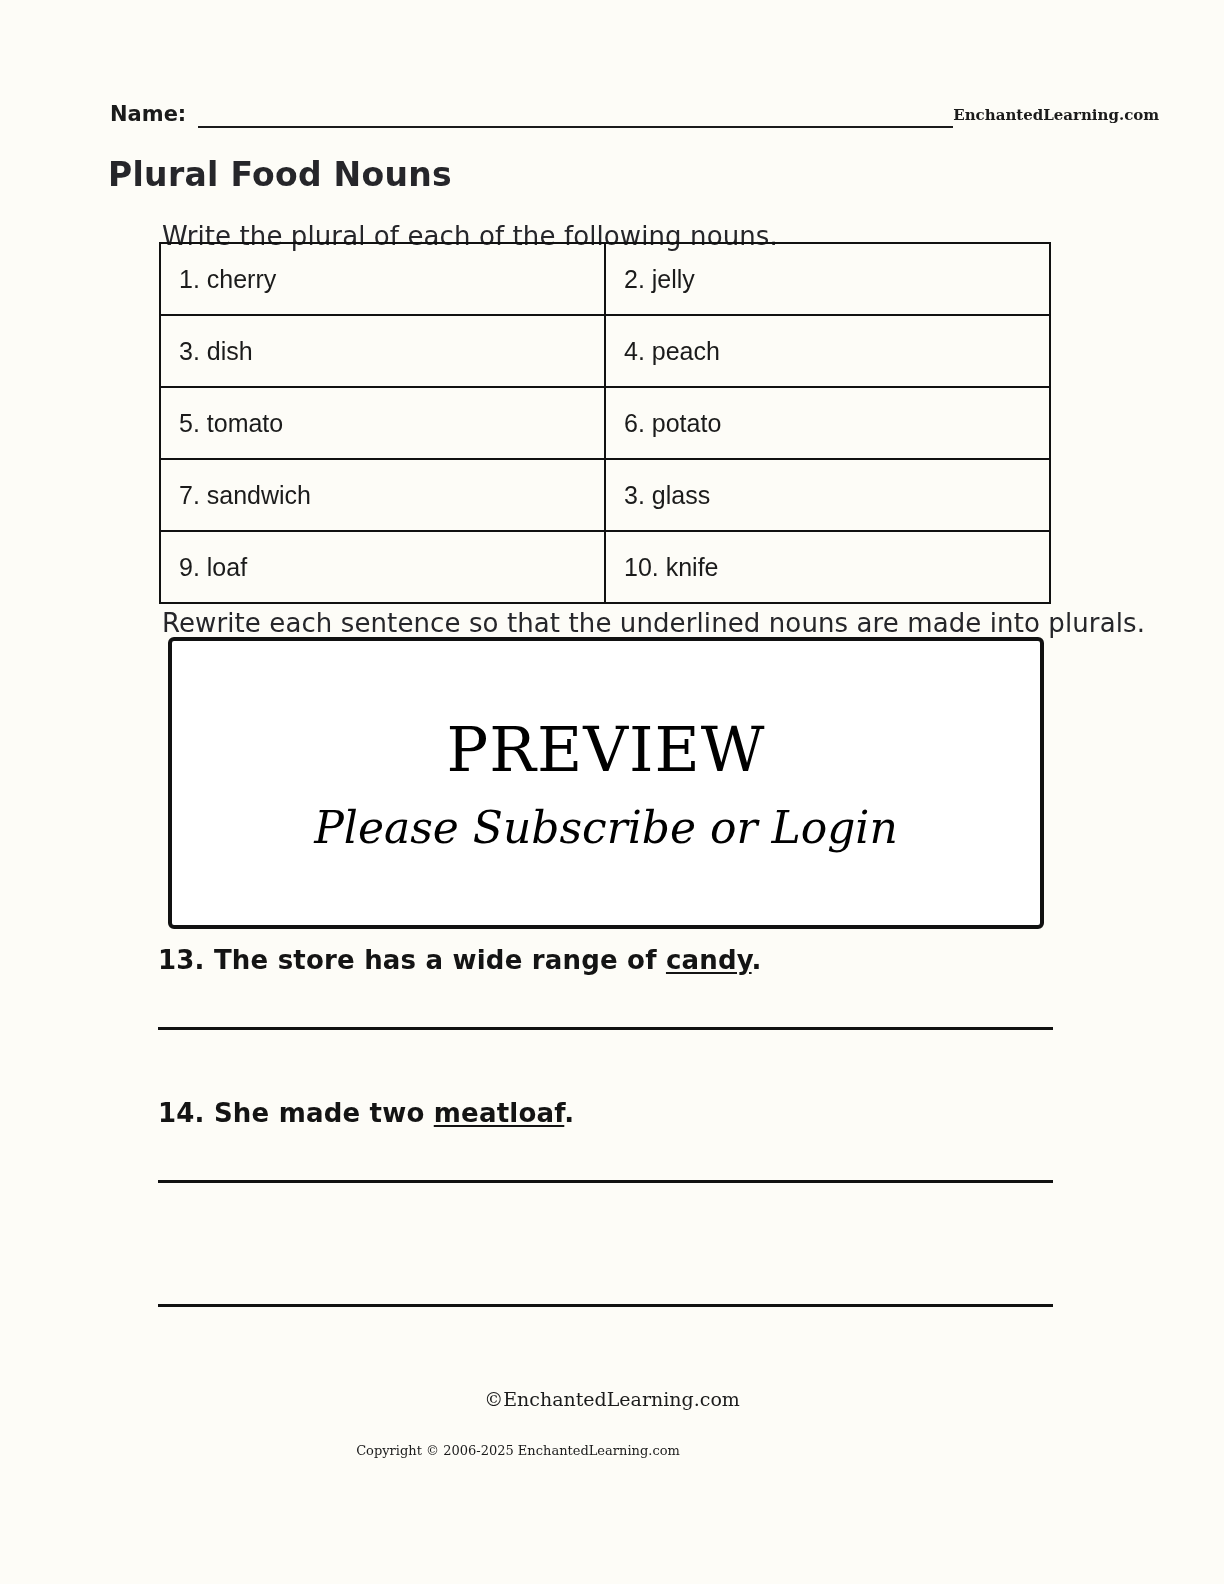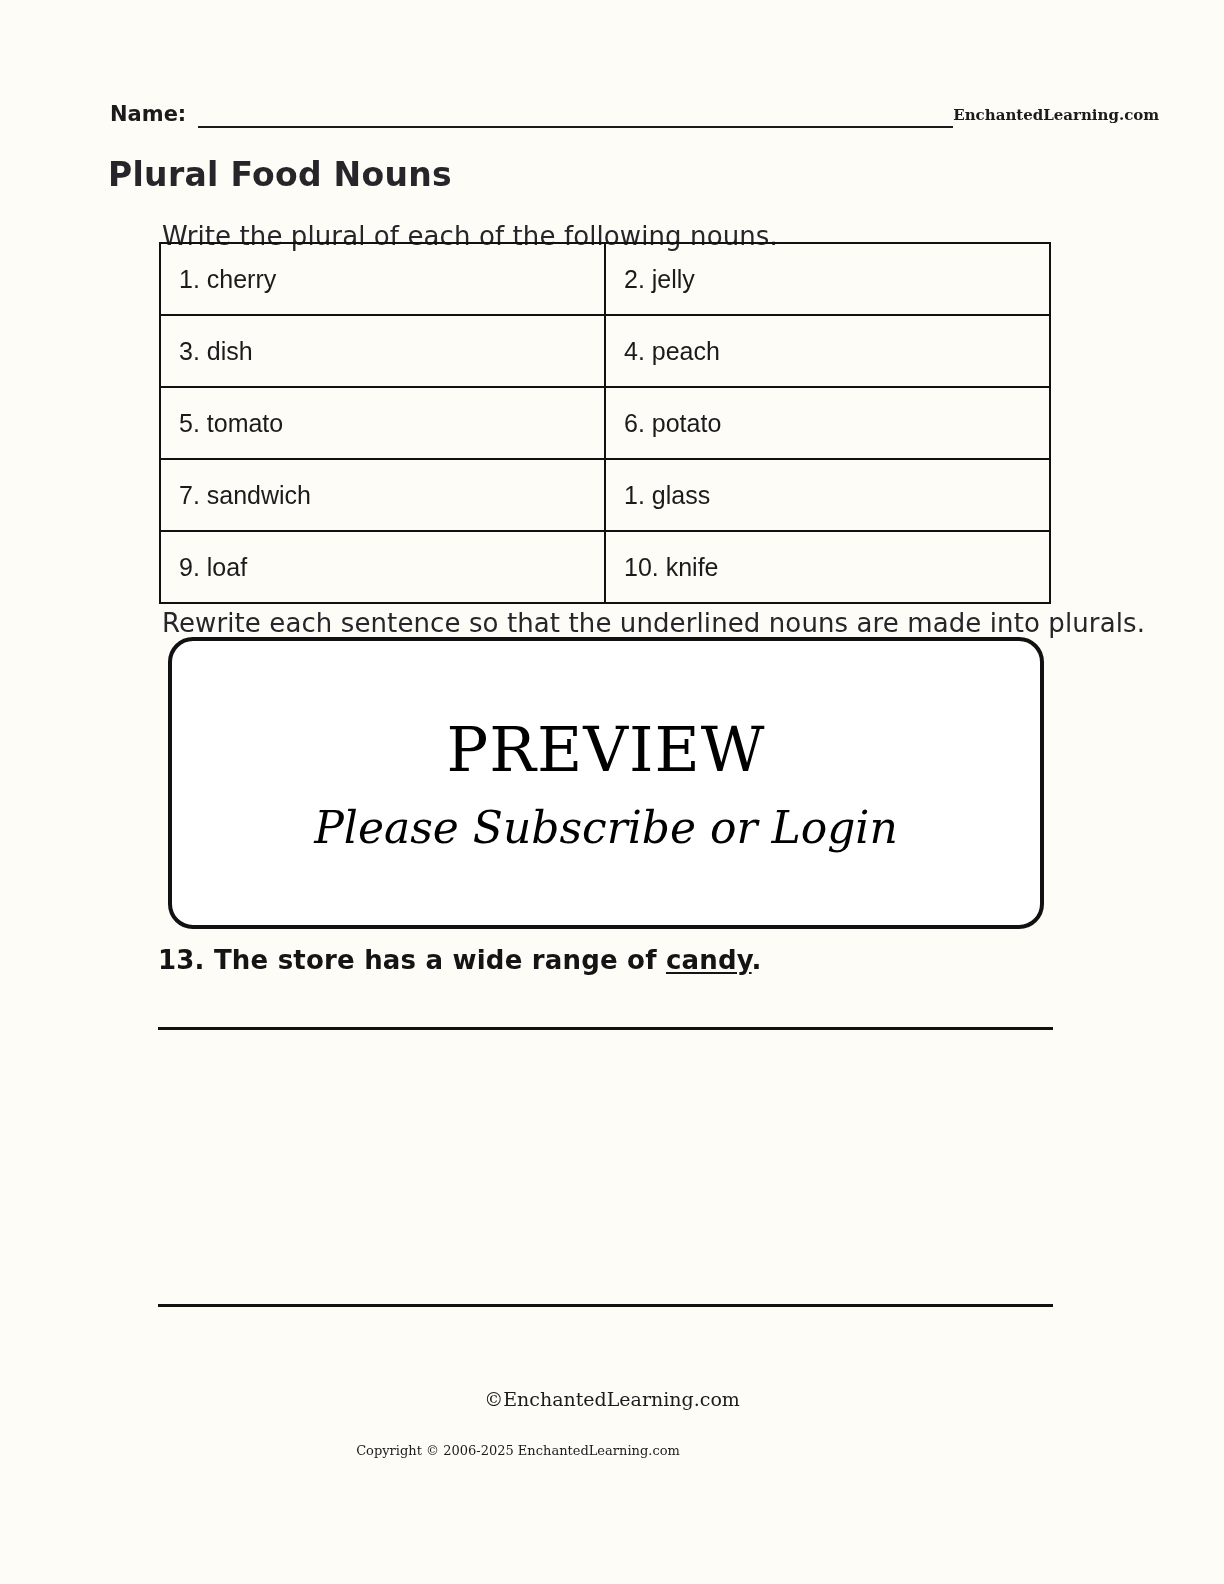--- a/index.html
+++ b/index.html
@@ -139,21 +139,21 @@
 
   
   .preview-box {
     position: absolute;
     left: 168px;
     top: 637px;
     width: 876px;
     height: 292px;
     background: #ffffff;
     border: 4px solid #111;
-    border-radius: 25px;
+    border-radius: 6px;
     box-sizing: border-box;
     display: flex;
     flex-direction: column;
     align-items: center;
     justify-content: center;
   }
   .preview-title {
     font-family: "DejaVu Serif", serif;
     font-size: 62px;
     color: #000;
@@ -213,21 +213,21 @@
       <tr>
         <td>3. dish</td>
         <td>4. peach</td>
       </tr>
       <tr>
         <td>5. tomato</td>
         <td>6. potato</td>
       </tr>
       <tr>
         <td>7. sandwich</td>
-        <td>1. glass</td>
+        <td>3. glass</td>
       </tr>
       <tr>
         <td>9. loaf</td>
         <td>10. knife</td>
       </tr>
     </tbody>
   </table>
 
   <div class="instruction instr-2">Rewrite each sentence so that the underlined nouns are made into plurals.</div>
 
@@ -242,20 +242,27 @@
   </div>
 
   <div class="sentence-block s13">
     <div class="sentence">
       <span>13.</span>
       <span>The store has a wide range of </span><u>candy</u><span>.</span>
     </div>
     <div class="answer-line"></div>
   </div>
 
+  <div class="sentence-block s14">
+    <div class="sentence">
+      <span>14.</span>
+      <span>She made two </span><u>meatloaf</u><span>.</span>
+    </div>
+    <div class="answer-line"></div>
+  </div>
 
   <div class="sentence-block s15">
     <div class="answer-line"></div>
   </div>
 
   <div class="footer-brand">©EnchantedLearning.com</div>
   <div class="footer-copy">Copyright © 2006-2025 EnchantedLearning.com</div>
 
 </div>
 

